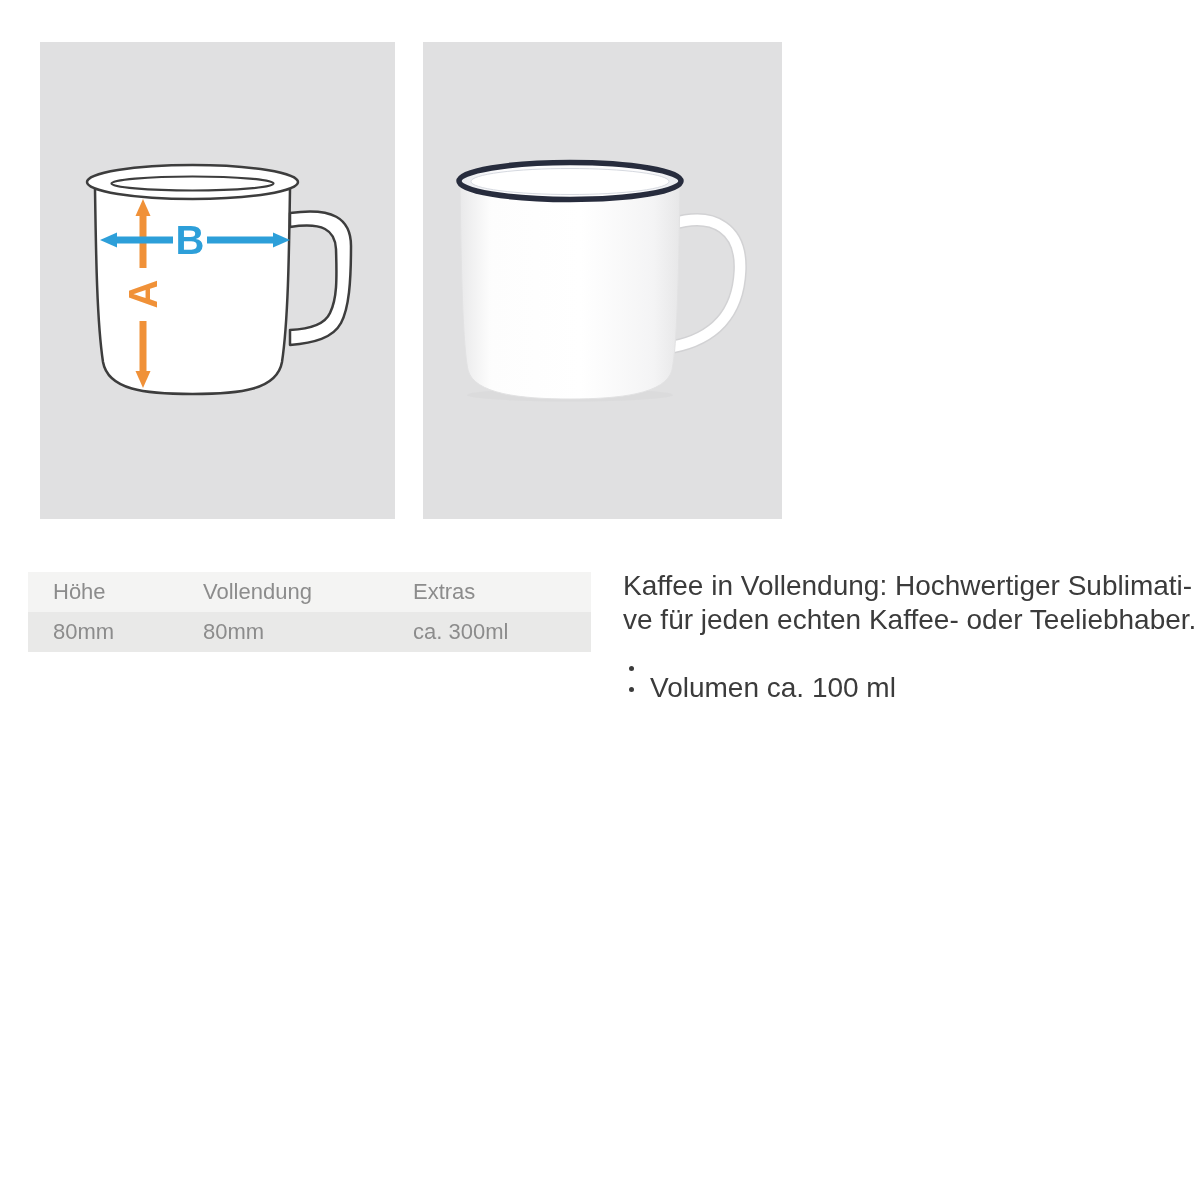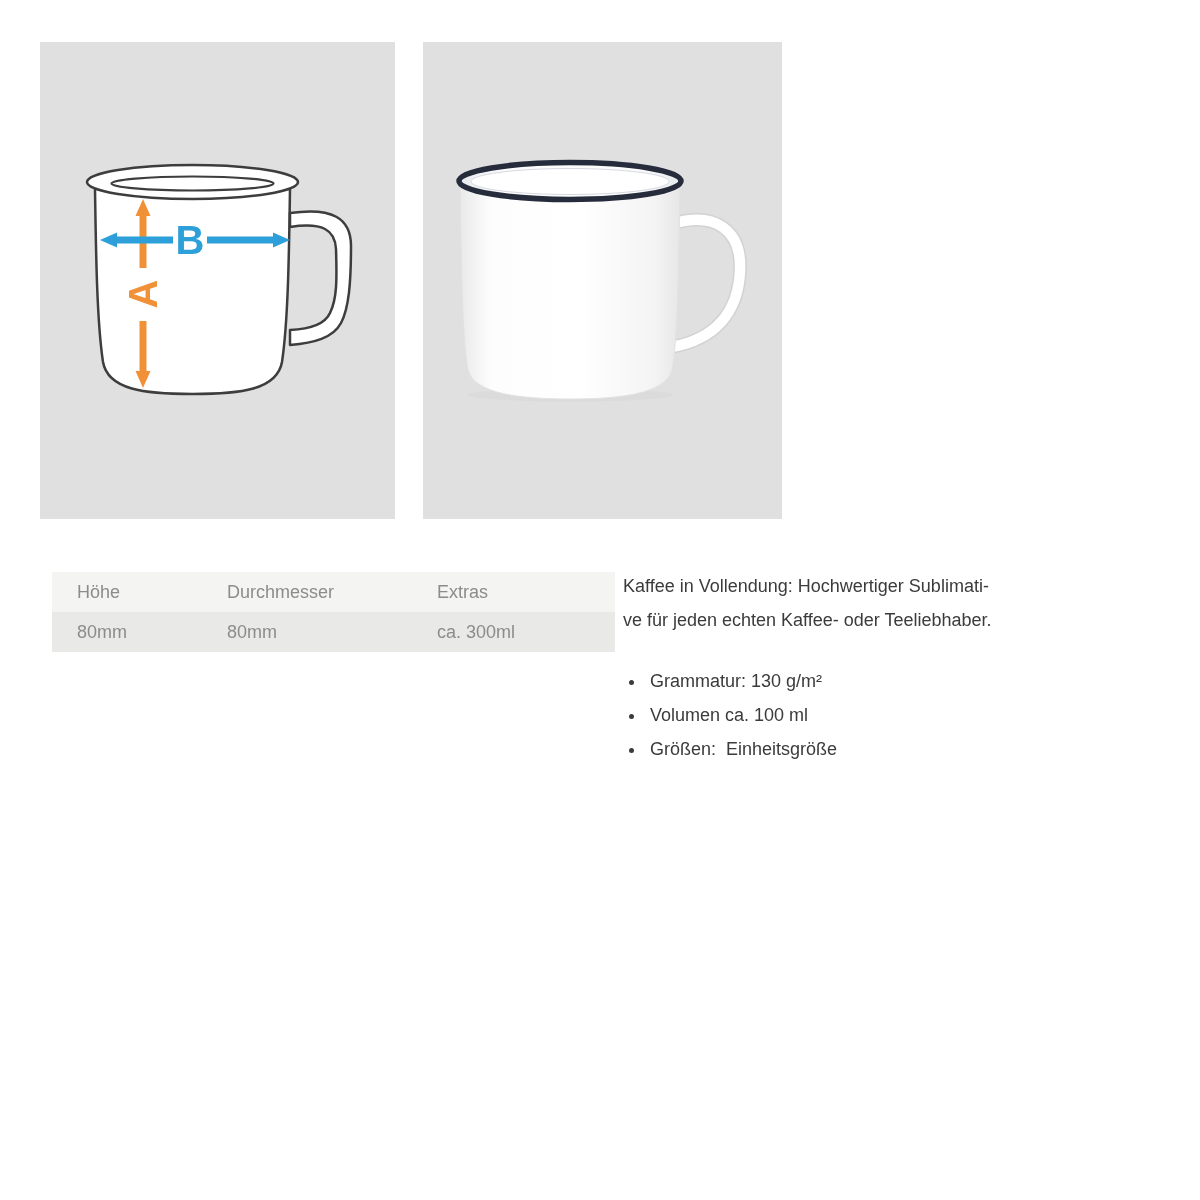--- a/index.html
+++ b/index.html
@@ -9,37 +9,37 @@
     background:#ffffff;
     font-family:"Liberation Sans", "DejaVu Sans", sans-serif;
   }
   .panel { position:absolute; top:42px; height:477px; background:#e0e0e1; }
   .panel-diagram { left:40px;  width:355px; }
   .panel-photo   { left:423px; width:359px; }
   .panel svg { display:block; width:100%; height:100%; }
 
   
   .spec-table {
-    position:absolute; left:52px; top:572px; width:563px;
+    position:absolute; left:28px; top:572px; width:563px;
     border-collapse:collapse; table-layout:fixed;
-    font-size:18px; color:#8c8c8c; font-weight:400;
+    font-size:22px; color:#8c8c8c; font-weight:400;
   }
   .spec-table col.c1 { width:150px; }
   .spec-table col.c2 { width:210px; }
   .spec-table th, .spec-table td {
     font-weight:400; text-align:left; padding:0 0 0 25px; height:40px;
     vertical-align:middle; overflow:hidden;
   }
   .spec-table thead tr { background:#f4f4f3; }
   .spec-table tbody tr { background:#e9e9e8;margin-top:48px; }
 
   
   .desc {
     position:absolute; left:623px; top:569px; width:560px;
-    color:#3b3b3b; font-size:18px;
+    color:#3b3b3b; font-size:28px;
   }
   .desc-line { display:block; line-height:34px; white-space:pre; }
   .bullet-list { list-style:none; margin:27px 0 0 0; padding:0; }
   .bullet-list li { display:flex; align-items:center; line-height:34px; }
   .bullet-dot {
     width:5px; height:5px; border-radius:50%; background:#3b3b3b;
     margin:2px 16px 0 6px; flex:none;
   }
   .bullet-text { white-space:pre; }
 </style>
@@ -114,47 +114,42 @@
 
   <table class="spec-table">
     <colgroup>
         <col class="c1">
         <col class="c2">
         <col>
       </colgroup>
     <thead>
       <tr>
         <th>Höhe</th>
-        <th>Durchmesser</th>
+        <th>Vollendung</th>
         <th>Extras</th>
       </tr>
     </thead>
     <tbody>
       <tr>
         <td>80mm</td>
         <td>80mm</td>
         <td>ca. 300ml</td>
       </tr>
     </tbody>
   </table>
 
   <div class="desc">
     <p>
       <span class="desc-line">Kaffee in Vollendung: Hochwertiger Sublimati-</span>
       <span class="desc-line">ve für jeden echten Kaffee- oder Teeliebhaber.</span>
     </p>
     <ul class="bullet-list">
       <li>
         <span class="bullet-dot"></span>
-        <span class="bullet-text">Grammatur: 130 g/m²</span>
       </li>
       <li>
         <span class="bullet-dot"></span>
         <span class="bullet-text">Volumen ca. 100 ml</span>
-      </li>
-      <li>
-        <span class="bullet-dot"></span>
-        <span class="bullet-text">Größen:  Einheitsgröße</span>
       </li>
     </ul>
   </div>
 
 </div>
 
 </body></html>

